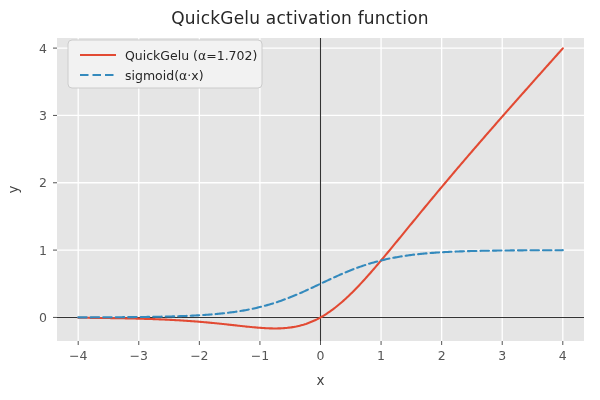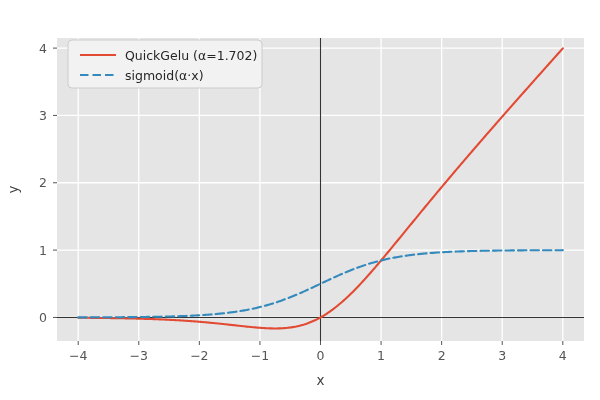--- a/index.html
+++ b/index.html
@@ -44,20 +44,21 @@
     font-family: "DejaVu Sans", sans-serif;
     font-size: 12.5px;
     fill: #262626;
   }
 </style>
 </head>
 <body>
 
 <div id="root">
 
+  <div id="chart-title">QuickGelu activation function</div>
 
   <svg id="plot-svg" width="600" height="400" xmlns="http://www.w3.org/2000/svg">
     <g></g>
     <g id="g-bg">
         <rect x="57" y="38" width="527" height="303" fill="#e5e5e5"></rect>
       </g>
     <g id="g-grid">
         <line x1="78.20114942528734" y1="38" x2="78.20114942528734" y2="341" stroke="#ffffff" stroke-width="1.3"></line>
         <line x1="138.77586206896552" y1="38" x2="138.77586206896552" y2="341" stroke="#ffffff" stroke-width="1.3"></line>
         <line x1="199.3505747126437" y1="38" x2="199.3505747126437" y2="341" stroke="#ffffff" stroke-width="1.3"></line>

